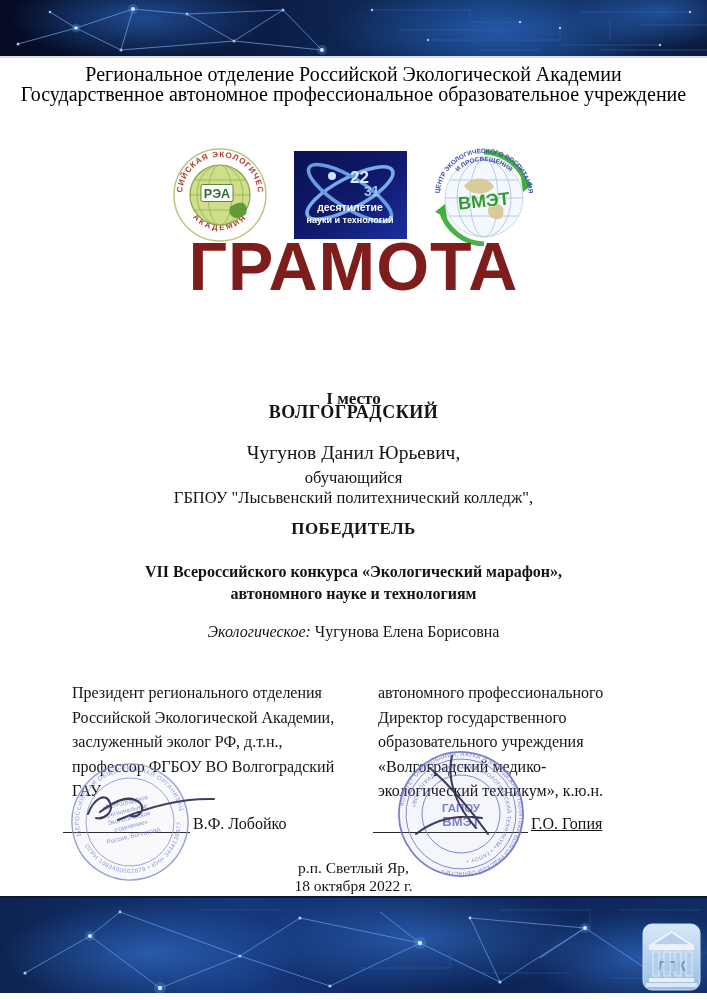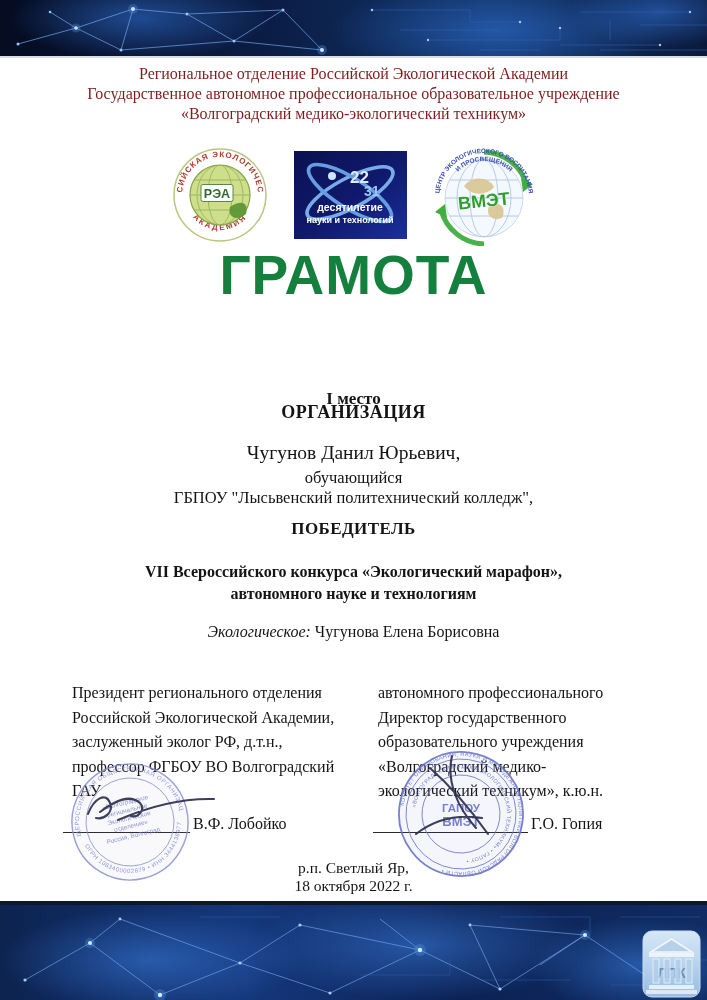--- a/index.html
+++ b/index.html
@@ -3,44 +3,44 @@
 <meta charset="utf-8">
 <style>
   html,body{margin:0;padding:0;background:#888;}
   .page{position:relative;width:707px;height:1000px;background:#ffffff;margin:0 auto;
         font-family:"Liberation Serif", serif;color:#141414;overflow:hidden;}
   .abs{position:absolute;}
   .ctr{left:0;width:707px;text-align:center;}
   
   .band{position:absolute;left:0;width:707px;line-height:0;}
   .band-top{top:0;border-bottom:2px solid #d9dde2;}
-  .band-bottom{bottom:0;border-top:4px solid #0f172a;}
+  .band-bottom{bottom:7px;border-top:2px solid #0f172a;}
   
-  .org-header{top:64px;font-size:16px;line-height:20px;color:#7f1d1d;}
+  .org-header{top:64px;font-size:20px;line-height:20px;color:#000000;}
   .logos{top:142px;height:106px;display:flex;justify-content:center;align-items:center;gap:26px;width:707px;left:0;}
   
-  .title{top:248px;font-family:"Liberation Sans",sans-serif;font-weight:900;
-         font-size:55px;letter-spacing:1px;color:#15803d;line-height:1;}
+  .title{top:232px;font-family:"Liberation Sans",sans-serif;font-weight:900;
+         font-size:68px;letter-spacing:1px;color:#7f1d1d;line-height:1;}
   .t-place{top:357px;font-weight:bold;font-size:17px;margin-top:32px;}
   .t-award{top:402px;font-weight:bold;font-size:18px;letter-spacing:.5px;}
   .t-name{top:442px;font-weight:normal;font-size:19.5px;}
   .t-role{top:468px;font-size:16.5px;}
   .t-college{top:488px;font-size:16.5px;}
   .t-winner{top:519px;font-weight:bold;font-size:17px;letter-spacing:.4px;}
   .t-r1{top:541px;font-weight:bold;font-size:16px;}
   .t-r2{top:563px;font-weight:bold;font-size:16px;}
   .t-r3{top:585px;font-weight:bold;font-size:16px;}
   .t-teacher{top:623px;font-size:16px;}
   .t-teacher .lbl{font-style:italic;}
   .col{top:681px;font-size:16px;line-height:24.5px;}
   .col-left{left:72px;width:300px;}
   .col-right{left:378px;width:290px;}
   .sig-row{top:810px;height:28px;}
   .sig-left{left:63px;}
-  .sig-right{left:373px;}
+  .sig-right{left:373px;text-decoration:underline;}
   .sig-line{display:inline-block;border-bottom:1.4px solid #2a2a2a;height:22px;vertical-align:bottom;}
   .sig-line.l{width:127px;}
   .sig-line.r{width:155px;}
   .sig-name{font-size:16px;padding-left:3px;vertical-align:bottom;}
   .t-city{top:859px;font-size:15.5px;}
   .t-date{top:877px;font-size:15.5px;}
   .overlay{position:absolute;left:0;top:0;width:707px;height:1000px;pointer-events:none;}
   svg text{font-family:"Liberation Sans",sans-serif;}
 </style>
 </head>
@@ -93,21 +93,20 @@
         <circle cx="690" cy="12" r="1.2"></circle>
           <circle cx="660" cy="45" r="1.2"></circle>
           <circle cx="428" cy="40" r="1.2"></circle>
       </g>
     </svg>
   </div>
 
   <div class="abs ctr org-header">
     <div>Региональное отделение Российской Экологической Академии</div>
     <div>Государственное автономное профессиональное образовательное учреждение</div>
-    <div>«Волгоградский медико-экологический техникум»</div>
   </div>
 
   <div class="abs logos">
 
     <svg width="96" height="96" viewBox="0 0 96 96">
       <defs>
         <clipPath id="reaClip">
             <circle cx="48" cy="48" r="30"></circle>
           </clipPath>
         <path id="reaTop" d="M10,48 A38,38 0 1 1 86,48" fill="none"></path>
@@ -184,21 +183,21 @@
       </text>
       <text font-size="6.4" font-weight="bold" fill="#3a4fb0">
         <textPath href="#vmTop2" startOffset="50%" text-anchor="middle">И ПРОСВЕЩЕНИЯ</textPath>
       </text>
       <text x="51" y="63" text-anchor="middle" font-size="18" font-weight="bold" fill="#2f9e2f" stroke="#ffffff" stroke-width="0.6" paint-order="stroke" transform="rotate(-6 51 58)">ВМЭТ</text>
     </svg>
   </div>
 
   <h1 class="abs ctr title" style="margin:0;">ГРАМОТА</h1>
   <div class="abs ctr t-place">I место</div>
-  <div class="abs ctr t-award">ОРГАНИЗАЦИЯ</div>
+  <div class="abs ctr t-award">ВОЛГОГРАДСКИЙ</div>
   <div class="abs ctr t-name">Чугунов Данил Юрьевич,</div>
   <div class="abs ctr t-role">обучающийся</div>
   <div class="abs ctr t-college">ГБПОУ "Лысьвенский политехнический колледж",</div>
   <div class="abs ctr t-winner">ПОБЕДИТЕЛЬ</div>
   <div class="abs ctr t-r2">VII Всероссийского конкурса «Экологический марафон»,</div>
   <div class="abs ctr t-r3">автономного науке и технологиям</div>
   <div class="abs ctr t-teacher">
     <span class="lbl">Экологическое:</span>
     <span>Чугунова Елена Борисовна</span>
   </div>

